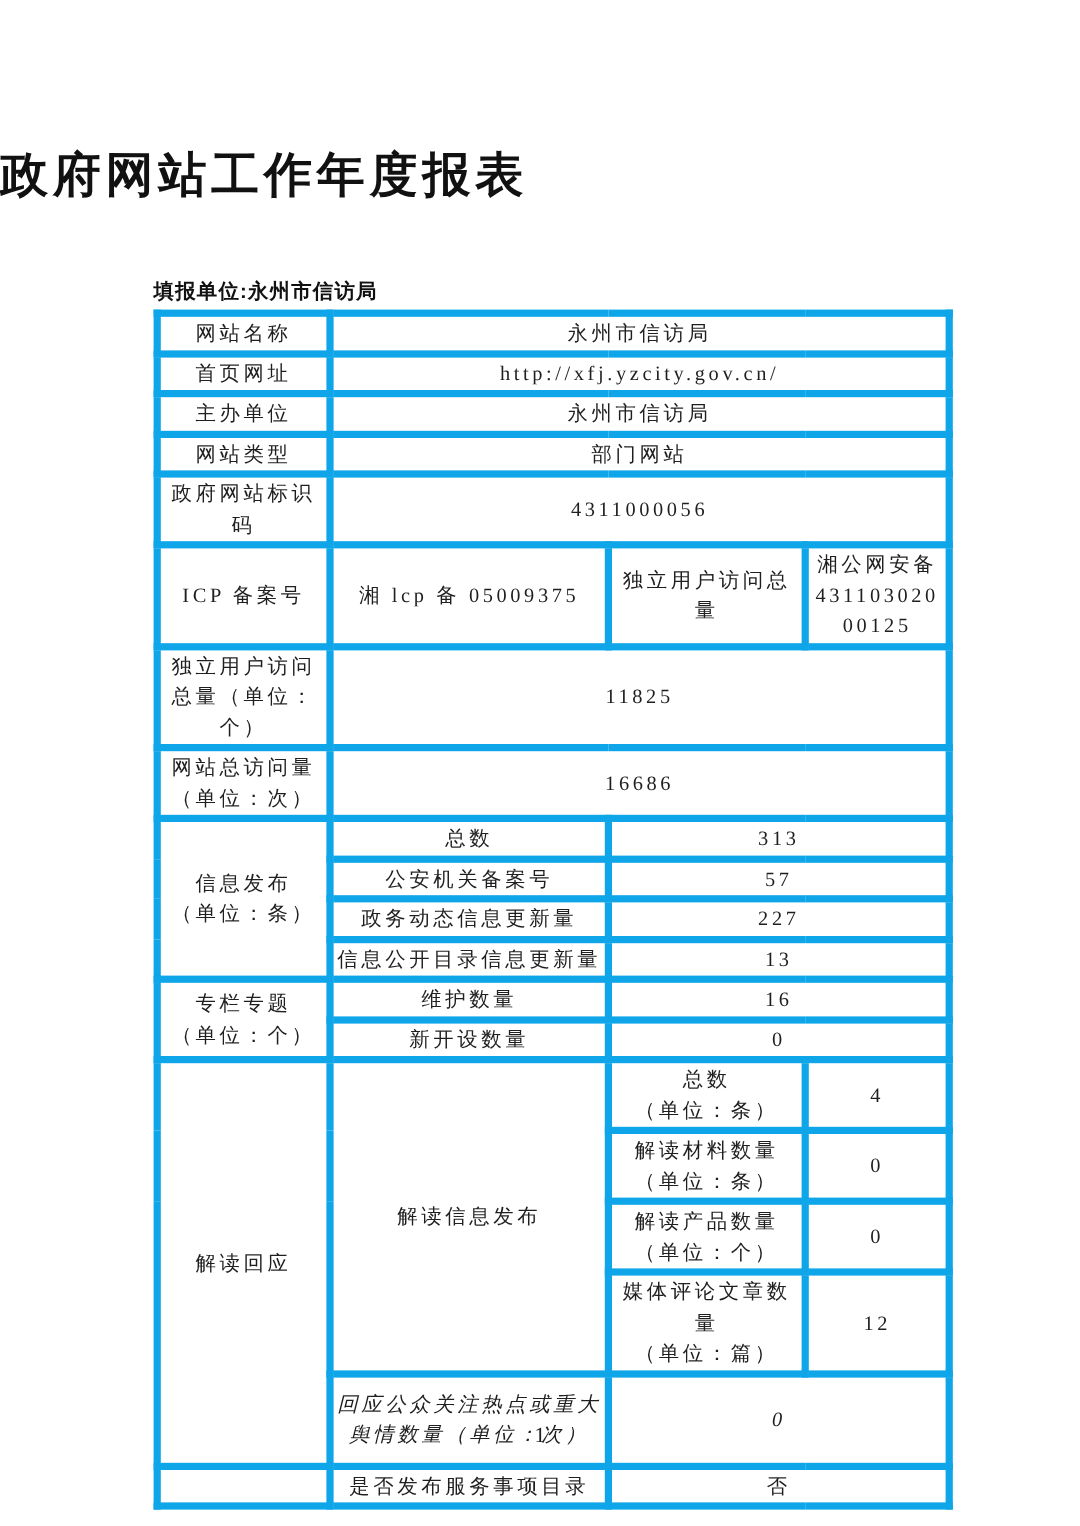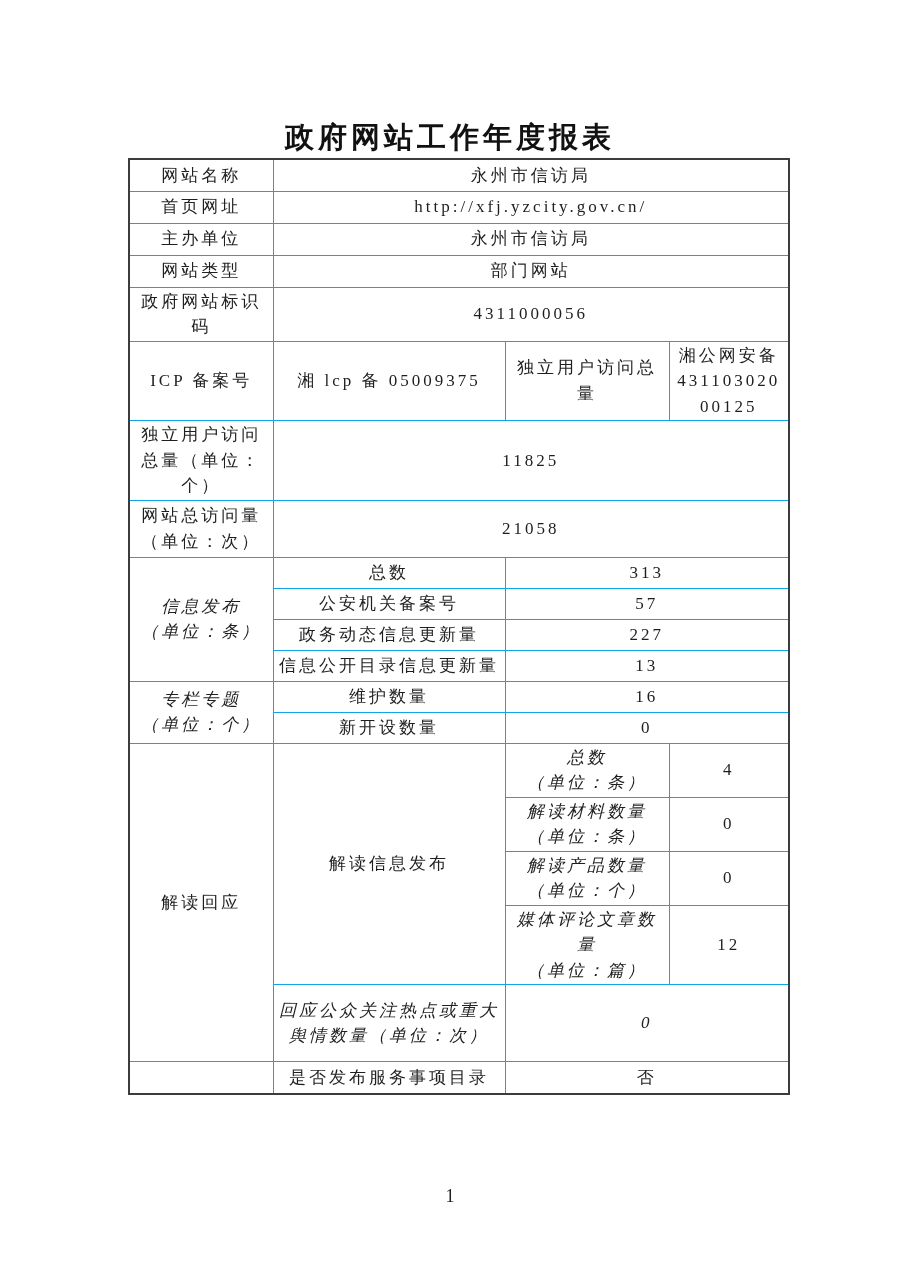--- a/index.html
+++ b/index.html
@@ -8,23 +8,22 @@
     position: relative;
     width: 900px;
     height: 1272px;
     background: #ffffff;
     color: #1f1f1f;
     font-family: "Liberation Serif", "DejaVu Serif", serif;
     overflow: hidden;
   }
   .doc-title {
     padding-top: 118px;
-    text-align: center;
     font-family: "Liberation Sans", "DejaVu Sans", sans-serif;
-    font-size: 29px;
+    font-size: 40px;
     font-weight: bold;
     letter-spacing: 4px;
     color: #111;
   }
   .doc-subtitle {
     margin-top: 34px;
     text-align: center;
     font-size: 19px;
     letter-spacing: 2px;
     color: #1f1f1f;
@@ -38,31 +37,31 @@
     color: #111;
   }
   table.report {
     margin-left: 128px;
     width: 660px;
     border-collapse: collapse;
     table-layout: fixed;
     border: 2px solid #3c3c3c;
   }
   table.report td {
-    border: 1px solid #0ea5e9;
+    border: 6px solid #0ea5e9;
     text-align: center;
     vertical-align: middle;
     font-size: 17px;
     letter-spacing: 3px;
     padding: 1px 3px;
     line-height: 1.5;
     color: #1f1f1f;
   }
   td.num { letter-spacing: 0.5px; }
-  td.ml  { white-space: pre-line; font-style: italic; }
+  td.ml  { white-space: pre-line; }
   td.wrap3 { word-break: break-all; letter-spacing: 0.5px; line-height: 1.45; margin-top: 40px; }
   
   tr.h32 { height: 32px; }
   tr.h79 { height: 79px; }
   tr.h57 { height: 57px; }
   tr.h31 { height: 31px; }
   tr.h52 { height: 52px; }
   tr.h77 { height: 77px; font-style: italic; }
   .page-number {
     position: absolute;
@@ -72,20 +71,21 @@
     font-size: 18px;
     color: #1f1f1f;
   }
 </style>
 </head>
 <body>
 
 <div class="page">
 
   <div class="doc-title">政府网站工作年度报表</div>
+  <div class="report-unit">填报单位:永州市信访局</div>
 
   <table class="report">
     <colgroup>
       <col style="width:144px">
       <col style="width:232px">
       <col style="width:164px">
       <col style="width:120px">
     </colgroup>
     <tbody>
       <tr class="h32">
@@ -113,21 +113,21 @@
         <td class="num">湘 lcp 备 05009375</td>
         <td>独立用户访问总量</td>
         <td class="wrap3">湘公网安备 43110302000125</td>
       </tr>
       <tr class="h57">
         <td>独立用户访问总量（单位：个）</td>
         <td colspan="3" class="num">11825</td>
       </tr>
       <tr class="h57">
         <td>网站总访问量（单位：次）</td>
-        <td colspan="3" class="num">21058</td>
+        <td colspan="3" class="num">16686</td>
       </tr>
 
       <tr class="h31">
         <td rowspan="4" class="ml">信息发布
 （单位：条）</td>
         <td>总数</td>
         <td colspan="2" class="num">313</td>
       </tr>
       <tr class="h31">
         <td>公安机关备案号</td>

